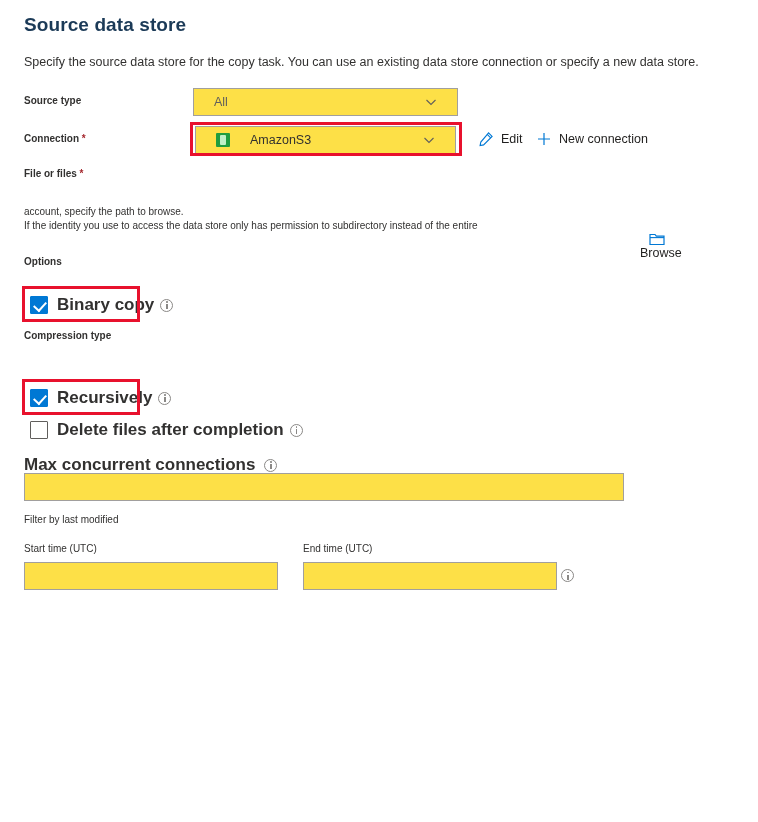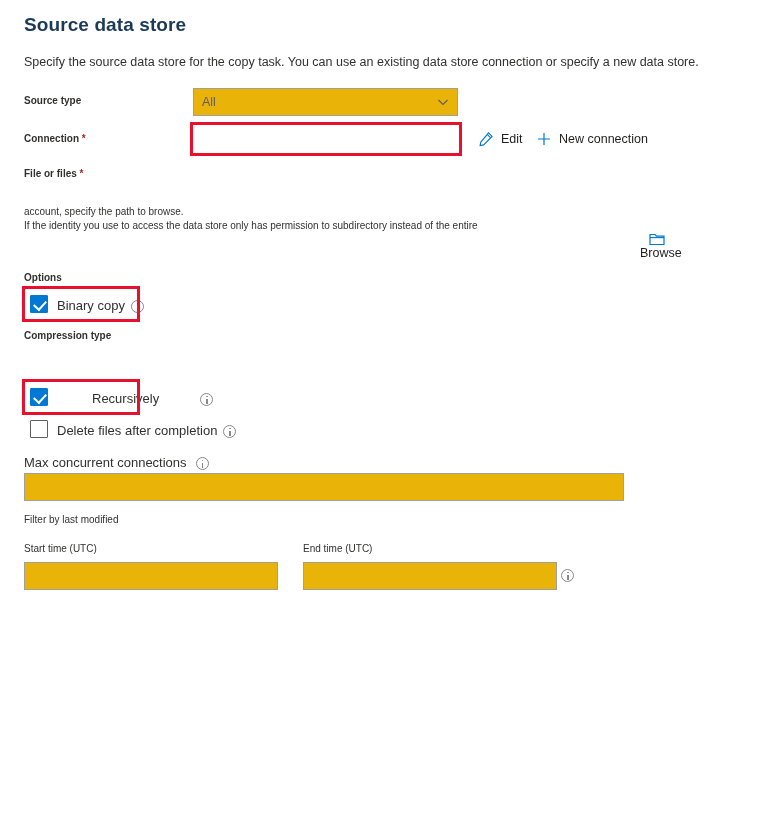--- a/index.html
+++ b/index.html
@@ -32,26 +32,26 @@
     position: absolute;
     font-size: 10px; color: #323130; font-weight: 600;
     white-space: nowrap;
   }
   .lbl.normal { font-weight: 400; }
   .req { color: #a4262c; font-weight: 600; }
 
   .field {
     position: absolute;
     border: 1px solid #a19f9d;
-    background: #eab308;
+    background: #fde047;
     height: 28px;
     display: flex; align-items: center;
     font-size: 12.5px;
     color: #605e5c;
-    padding: 0 8px;
+    padding: 0 20px;
     gap: 10px;
   }
   .field .val { color: #605e5c; font-size: 12.5px; }
   .field .val.dark { color: #323130; }
 
   .chev {
     margin-left: auto; width: 12px; height: 12px;
     display: inline-block; flex: none;
   }
   .chev svg { display: block; }
@@ -77,23 +77,24 @@
     position: absolute;
     display: flex; align-items: center;
     font-size: 12.5px; color: #201f1e;
     cursor: pointer; white-space: nowrap;
   }
   .act .glyph { display: flex; align-items: center; justify-content: center; margin-right: 7px; flex: none; }
 
   
   .cb-row {
     position: absolute;
-    display: flex; align-items: flex-end;
-    font-size: 13px; color: #323130;
+    display: flex; align-items: center;
+    font-size: 17px; color: #323130;
     white-space: nowrap;
+    font-weight: bold;
   }
   .cbox {
     width: 18px; height: 18px; flex: none;
     border: 1px solid #605e5c;
     background: #ffffff;
     margin-right: 9px;
     position: relative;
     border-radius: 1px;
   }
   .cbox.checked {
@@ -171,20 +172,29 @@
       <svg width="12" height="12" viewBox="0 0 12 12">
           <path d="M1.5 4 L6 8.5 L10.5 4" fill="none" stroke="#605e5c" stroke-width="1.1"></path>
         </svg>
     </span>
   </div>
 
   <div class="lbl" style="left:24px; top:133px;">
     <span>Connection</span>
     <span class="req">*</span>
   </div>
+  <div class="field" style="left:195px; top:126px; width:261px;">
+    <span class="s3icon"></span>
+    <span class="val dark">AmazonS3</span>
+    <span class="chev">
+      <svg width="12" height="12" viewBox="0 0 12 12">
+          <path d="M1.5 4 L6 8.5 L10.5 4" fill="none" stroke="#605e5c" stroke-width="1.1"></path>
+        </svg>
+    </span>
+  </div>
   <div class="redbox" style="left:190px; top:122px; width:272px; height:34px;"></div>
 
   <div class="act" style="left:478px; top:131px;">
     <span class="glyph">
       <svg width="16" height="16" viewBox="0 0 16 16">
         <path d="M10.6 1.9 L14.1 5.4 L5.6 13.9 L2.1 14.6 L2.8 11.1 Z" fill="none" stroke="#0078d4" stroke-width="1.1"></path>
         <path d="M9.2 3.3 L12.7 6.8" fill="none" stroke="#0078d4" stroke-width="1.1"></path>
       </svg>
     </span>
     <span>Edit</span>
@@ -210,32 +220,32 @@
   <div class="act" style="left:640px; top:232px;flex-direction:column;">
     <span class="glyph">
       <svg width="16" height="14" viewBox="0 0 16 14">
         <path d="M1 2.5 H6 L7.3 4.2 H15 V12.5 H1 Z" fill="none" stroke="#0078d4" stroke-width="1.2"></path>
         <path d="M1 5.6 H15" fill="none" stroke="#0078d4" stroke-width="1.1"></path>
       </svg>
     </span>
     <span>Browse</span>
   </div>
 
-  <div class="lbl" style="left:24px; top:272px;">Options</div>
+  <div class="lbl" style="left:24px; top:256px;">Options</div>
 
   <div class="cb-row" style="left:30px; top:295px;">
     <span class="cbox checked"></span>
     <span class="cb-label">Binary copy</span>
     <span class="info"></span>
   </div>
   <div class="redbox" style="left:22px; top:286px; width:118px; height:36px;"></div>
 
   <div class="lbl" style="left:24px; top:330px;">Compression type</div>
 
-  <div class="cb-row" style="left:30px; top:388px;gap:35px;">
+  <div class="cb-row" style="left:30px; top:388px;">
     <span class="cbox checked"></span>
     <span class="cb-label">Recursively</span>
     <span class="info"></span>
   </div>
   <div class="redbox" style="left:22px; top:379px; width:118px; height:36px;"></div>
 
   <div class="cb-row" style="left:30px; top:420px;">
     <span class="cbox"></span>
     <span class="cb-label">Delete files after completion</span>
     <span class="info"></span>

